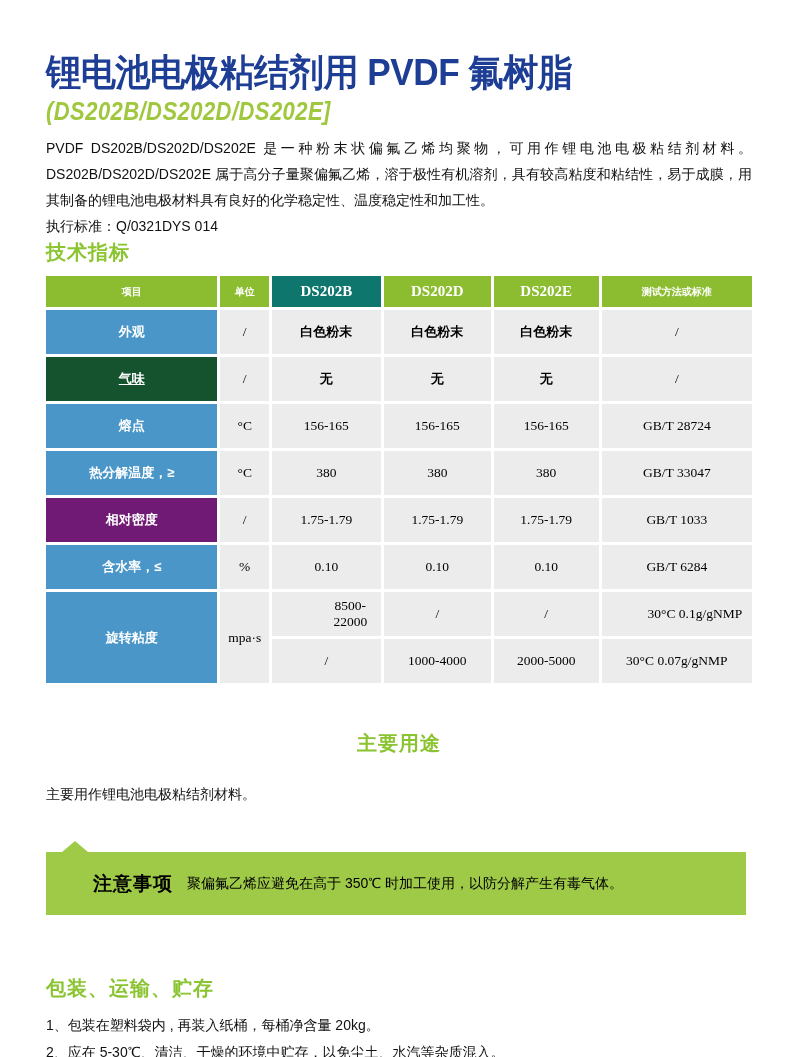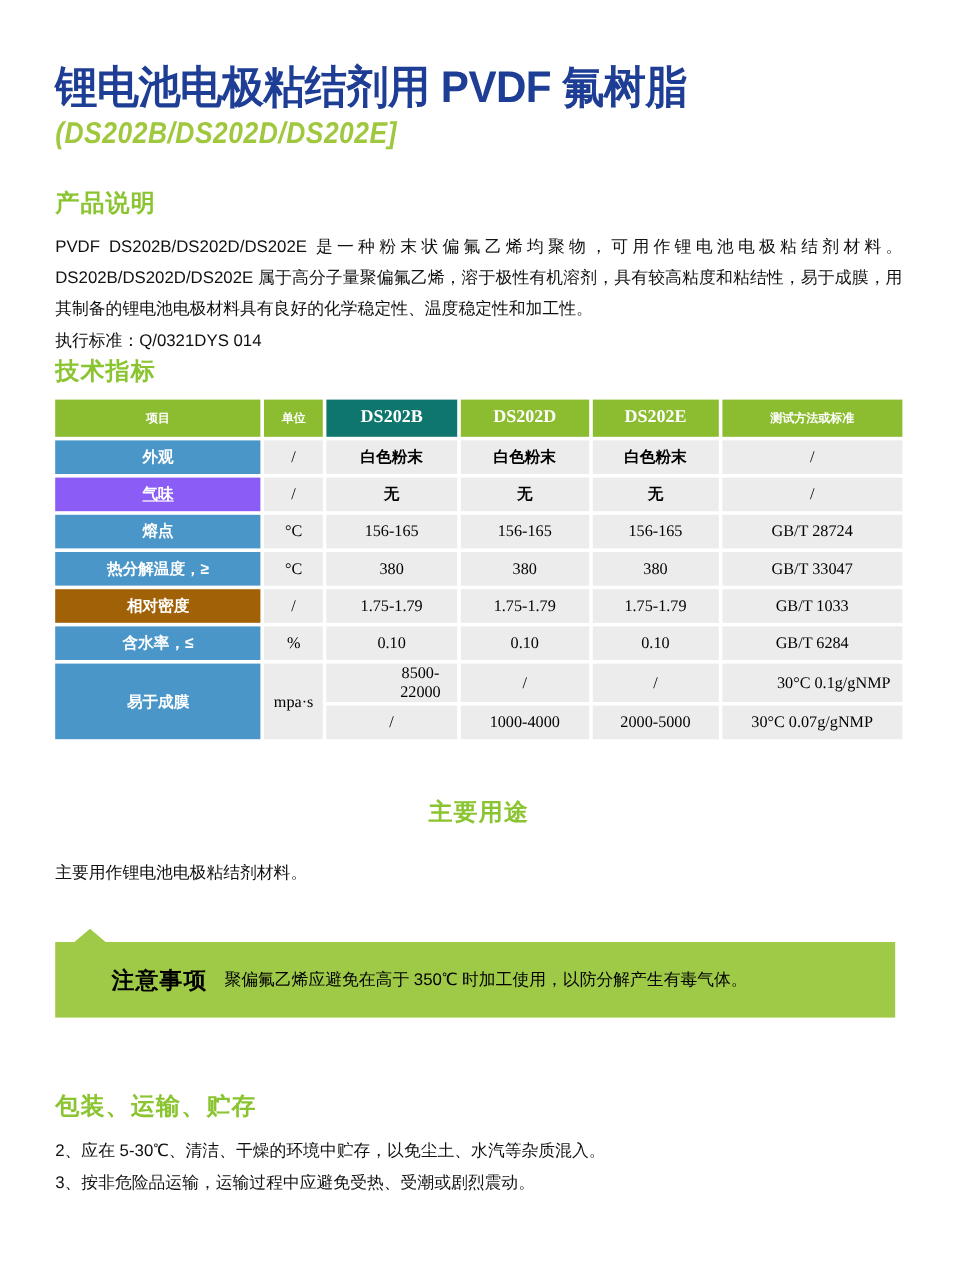--- a/index.html
+++ b/index.html
@@ -32,21 +32,21 @@
     margin:7px 0 0 -3px; width:712px;
   }
   table.spec td{
     text-align:center; vertical-align:middle; overflow:hidden;
   }
   td.th{
     height:31px; color:#fff; font-weight:bold; font-size:10px;
   }
   td.th.serif{ font-family:"Liberation Serif", serif; font-size:15px; }
   td.rowlabel{ color:#fff; font-size:13px; font-weight:bold; }
-  td.body-cell{ height:28px; font-size:13px; }
+  td.body-cell{ height:44px; font-size:13px; }
   td.cn{ font-weight:bold; color:#000; }
   td.num{ font-family:"Liberation Serif", serif; font-size:13.5px; color:#000; }
 
   .h-usage{ margin-top:44px;text-align:center; }
   .p-usage{ margin-top:29px; font-size:14px; color:#111; }
 
   .notice{
     position:relative; margin-top:48px; width:700px; height:63px;
     display:flex; align-items:center; padding-left:47px;
   }
@@ -62,21 +62,20 @@
   .pack-list li{ font-size:14px; line-height:27px; color:#111; }
 </style>
 </head>
 <body>
 
 <div class="content">
 
   <div class="doc-title" style="color: rgb(30, 62, 149);">锂电池电极粘结剂用 PVDF 氟树脂</div>
   <div class="doc-subtitle" style="color: rgb(160, 200, 62);">(DS202B/DS202D/DS202E]</div>
 
-  <div class="sec-heading h-product" style="color: rgb(139, 196, 49);">产品说明</div>
   <div class="body-text p-product">
     <span>PVDF DS202B/DS202D/DS202E 是一种粉末状偏氟乙烯均聚物，可用作锂电池电极粘结剂材料。DS202B/DS202D/DS202E 属于高分子量聚偏氟乙烯，溶于极性有机溶剂，具有较高粘度和粘结性，易于成膜，用其制备的锂电池电极材料具有良好的化学稳定性、温度稳定性和加工性。</span><br>
     <span>执行标准：Q/0321DYS 014</span>
   </div>
 
   <div class="sec-heading h-tech" style="color: rgb(139, 196, 49);">技术指标</div>
 
   <table class="spec">
     <colgroup>
       <col style="width:170px">
@@ -97,21 +96,21 @@
     </tr>
     <tr>
       <td class="body-cell rowlabel" style="background: rgb(74, 150, 200);">外观</td>
       <td class="body-cell num" style="background: rgb(236, 236, 236);">/</td>
       <td class="body-cell cn" style="background: rgb(236, 236, 236);">白色粉末</td>
       <td class="body-cell cn" style="background: rgb(236, 236, 236);">白色粉末</td>
       <td class="body-cell cn" style="background: rgb(236, 236, 236);">白色粉末</td>
       <td class="body-cell num" style="background: rgb(236, 236, 236);">/</td>
     </tr>
     <tr>
-      <td class="body-cell rowlabel" style="background: #8b5cf6; text-decoration: underline;">气味</td>
+      <td class="body-cell rowlabel" style="background: #14532d; text-decoration: underline;">气味</td>
       <td class="body-cell num" style="background: rgb(236, 236, 236);">/</td>
       <td class="body-cell cn" style="background: rgb(236, 236, 236);">无</td>
       <td class="body-cell cn" style="background: rgb(236, 236, 236);">无</td>
       <td class="body-cell cn" style="background: rgb(236, 236, 236);">无</td>
       <td class="body-cell num" style="background: rgb(236, 236, 236);">/</td>
     </tr>
     <tr>
       <td class="body-cell rowlabel" style="background: rgb(74, 150, 200);">熔点</td>
       <td class="body-cell num" style="background: rgb(236, 236, 236);">°C</td>
       <td class="body-cell num" style="background: rgb(236, 236, 236);">156-165</td>
@@ -121,37 +120,37 @@
     </tr>
     <tr>
       <td class="body-cell rowlabel" style="background: rgb(74, 150, 200);">热分解温度，≥</td>
       <td class="body-cell num" style="background: rgb(236, 236, 236);">°C</td>
       <td class="body-cell num" style="background: rgb(236, 236, 236);">380</td>
       <td class="body-cell num" style="background: rgb(236, 236, 236);">380</td>
       <td class="body-cell num" style="background: rgb(236, 236, 236);">380</td>
       <td class="body-cell num" style="background: rgb(236, 236, 236);">GB/T 33047</td>
     </tr>
     <tr>
-      <td class="body-cell rowlabel" style="background: #a16207;">相对密度</td>
+      <td class="body-cell rowlabel" style="background: #701a75;">相对密度</td>
       <td class="body-cell num" style="background: rgb(236, 236, 236);">/</td>
       <td class="body-cell num" style="background: rgb(236, 236, 236);">1.75-1.79</td>
       <td class="body-cell num" style="background: rgb(236, 236, 236);">1.75-1.79</td>
       <td class="body-cell num" style="background: rgb(236, 236, 236);">1.75-1.79</td>
       <td class="body-cell num" style="background: rgb(236, 236, 236);">GB/T 1033</td>
     </tr>
     <tr>
       <td class="body-cell rowlabel" style="background: rgb(74, 150, 200);">含水率，≤</td>
       <td class="body-cell num" style="background: rgb(236, 236, 236);">%</td>
       <td class="body-cell num" style="background: rgb(236, 236, 236);">0.10</td>
       <td class="body-cell num" style="background: rgb(236, 236, 236);">0.10</td>
       <td class="body-cell num" style="background: rgb(236, 236, 236);">0.10</td>
       <td class="body-cell num" style="background: rgb(236, 236, 236);">GB/T 6284</td>
     </tr>
     <tr>
-      <td class="body-cell rowlabel" rowspan="2" style="background: rgb(74, 150, 200);">易于成膜</td>
+      <td class="body-cell rowlabel" rowspan="2" style="background: rgb(74, 150, 200);">旋转粘度</td>
       <td class="body-cell num" rowspan="2" style="background: rgb(236, 236, 236);">mpa·s</td>
       <td class="body-cell num" style="background: rgb(236, 236, 236); padding-left: 48px;">8500-22000</td>
       <td class="body-cell num" style="background: rgb(236, 236, 236);">/</td>
       <td class="body-cell num" style="background: rgb(236, 236, 236);">/</td>
       <td class="body-cell num" style="background: rgb(236, 236, 236); padding-left: 36px;">30°C 0.1g/gNMP</td>
     </tr>
     <tr>
       <td class="body-cell num" style="background: rgb(236, 236, 236);">/</td>
       <td class="body-cell num" style="background: rgb(236, 236, 236);">1000-4000</td>
       <td class="body-cell num" style="background: rgb(236, 236, 236);">2000-5000</td>
@@ -164,17 +163,18 @@
   <div class="p-usage">主要用作锂电池电极粘结剂材料。</div>
 
   <div class="notice" style="background: rgb(159, 202, 72);">
     <span class="notice-tri" style="border-bottom: 11px solid rgb(159, 202, 72);"></span>
     <span class="notice-label">注意事项</span>
     <span class="notice-text">聚偏氟乙烯应避免在高于 350℃ 时加工使用，以防分解产生有毒气体。</span>
   </div>
 
   <div class="sec-heading h-pack" style="color: rgb(139, 196, 49);">包装、运输、贮存</div>
   <ul class="pack-list">
+    <li>1、包装在塑料袋内 , 再装入纸桶，每桶净含量 20kg。</li>
     <li>2、应在 5-30℃、清洁、干燥的环境中贮存，以免尘土、水汽等杂质混入。</li>
     <li>3、按非危险品运输，运输过程中应避免受热、受潮或剧烈震动。</li>
   </ul>
 
 </div>
 
 </body></html>

